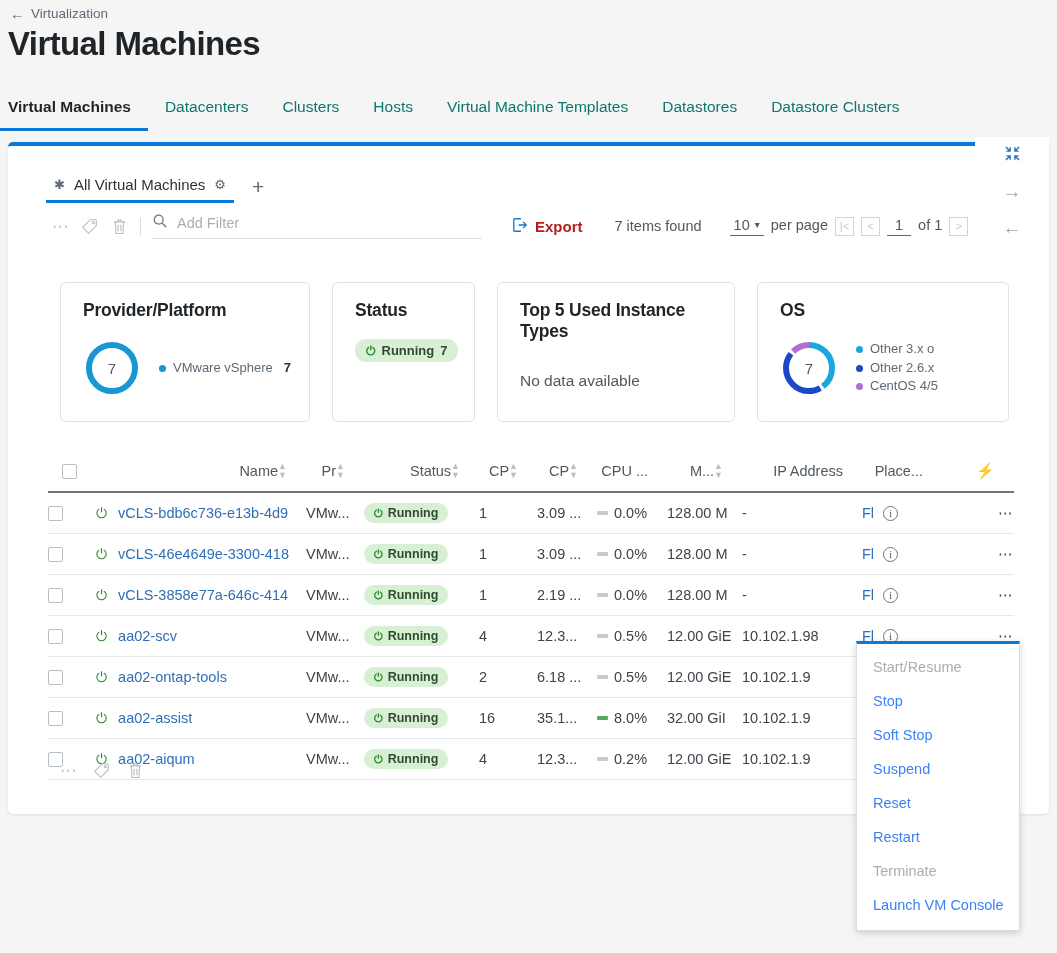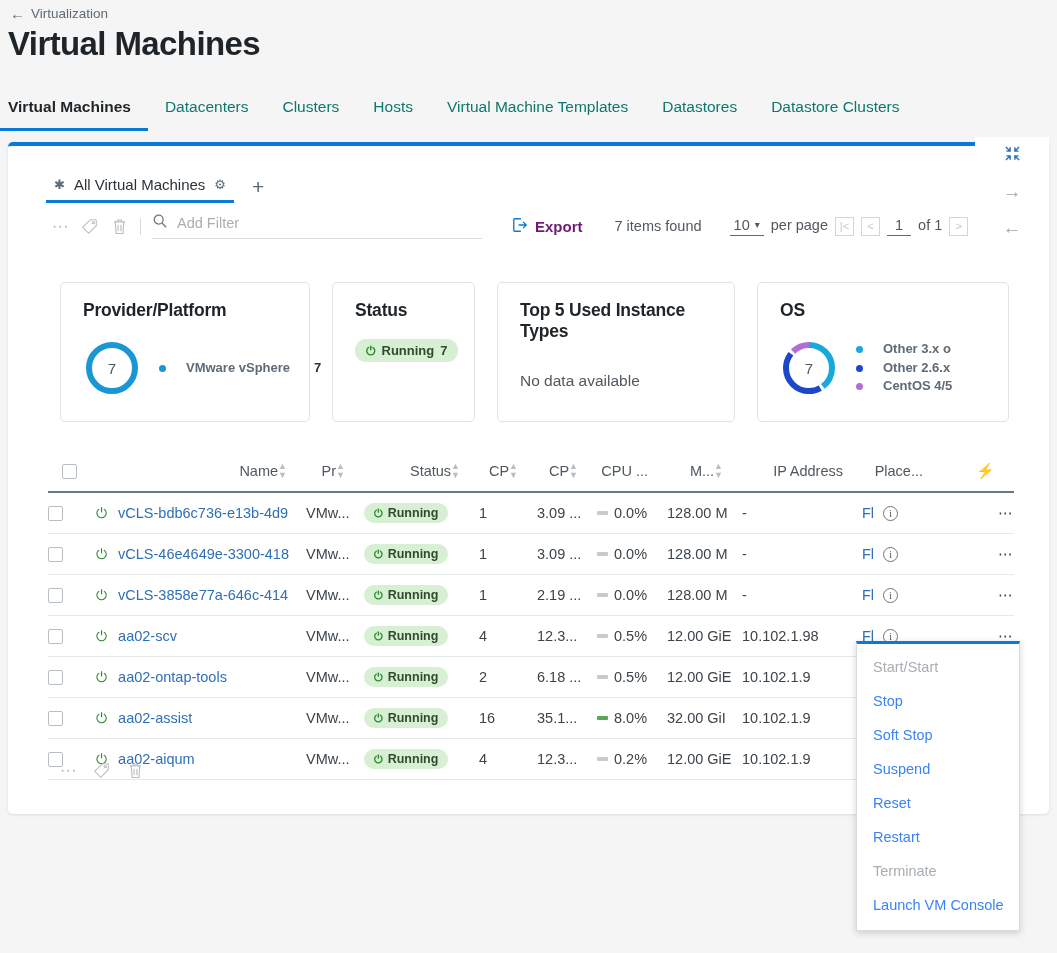--- a/index.html
+++ b/index.html
@@ -80,21 +80,21 @@
     border-bottom: 1px solid #d8dcdf; padding-bottom: 5px;
   }
   .search-wrap input {
     border: none; outline: none; font-size: 14.5px; color: #333;
     width: 290px; background: transparent;
   }
   .search-wrap input::placeholder { color: #a8aeb3; }
   .mag { color: #6b7580; }
   .export {
     margin-left: 30px; display: flex; align-items: center; gap: 7px;
-    color: #701a75; font-size: 15px; font-weight: bold; cursor: pointer;
+    color: #b91c1c; font-size: 15px; font-weight: bold; cursor: pointer;
   }
   .items-found { margin-left: 32px; font-size: 14.5px; color: #50585f; }
   .pager { margin-left: 28px; display: flex; align-items: flex-start; gap: 7px; font-size: 14.5px; color: #50585f; }
   .perpage-sel {
     display: flex; align-items: center; gap: 5px; border-bottom: 1px solid #5e6a75;
     padding: 0 4px 2px 4px; cursor: pointer;
   }
   .page-num {
     border-bottom: 1px solid #5e6a75; padding: 0 8px 2px 8px; min-width: 22px;
     text-align: center; cursor: text;
@@ -121,21 +121,21 @@
   .sc-os       { width: 252px; }
 
   .donut-row { display: flex; align-items: center; margin-top: 18px; gap: 18px; }
   .donut { position: relative; width: 58px; height: 58px; flex: 0 0 58px; }
   .donut svg { display: block; }
   .donut .ctr {
     position: absolute; inset: 0; display: flex; align-items: center; justify-content: center;
     font-size: 15px; color: #50585f;
   }
   .legend { font-size: 13px; color: #5e6a75; line-height: 1.45; white-space: nowrap; }
-  .legend .row { display: flex; align-items: center; gap: 20px; font-weight: bold; }
+  .legend .row { display: flex; align-items: center; gap: 7px; }
   .legend .dot { width: 7px; height: 7px; border-radius: 50%; flex: 0 0 7px; }
   .legend b { color: #2b3238; margin-left: 4px; }
 
   .pill {
     display: inline-flex; align-items: center; gap: 6px;
     background: #d7f0d4; color: #2f4a2c; border-radius: 11px;
     padding: 4px 11px; font-size: 13px; font-weight: bold; margin-top: 18px;
   }
   .pill .pw { color: #2e8a2e; font-size: 12px; }
   .nodata { margin-top: 30px; font-size: 15.5px; color: #50585f; }
@@ -695,21 +695,21 @@
         <path d="M16 2 L11.5 6.5 M11.5 2.5 V6.5 H15.5"></path>
         <path d="M2 16 L6.5 11.5 M6.5 15.5 V11.5 H2.5"></path>
         <path d="M16 16 L11.5 11.5 M11.5 15.5 V11.5 H15.5"></path>
       </svg>
     </span>
     <span class="sc-ic gray">→</span>
     <span class="sc-ic gray">←</span>
   </div>
 
   <div class="ctx" id="ctxMenu">
-      <div class="ctx-item disabled">Start/Start</div>
+      <div class="ctx-item disabled">Start/Resume</div>
       <div class="ctx-item">Stop</div>
       <div class="ctx-item">Soft Stop</div>
       <div class="ctx-item">Suspend</div>
       <div class="ctx-item">Reset</div>
       <div class="ctx-item">Restart</div>
       <div class="ctx-item disabled">Terminate</div>
       <div class="ctx-item">Launch VM Console</div>
     </div>
 
 </div>

